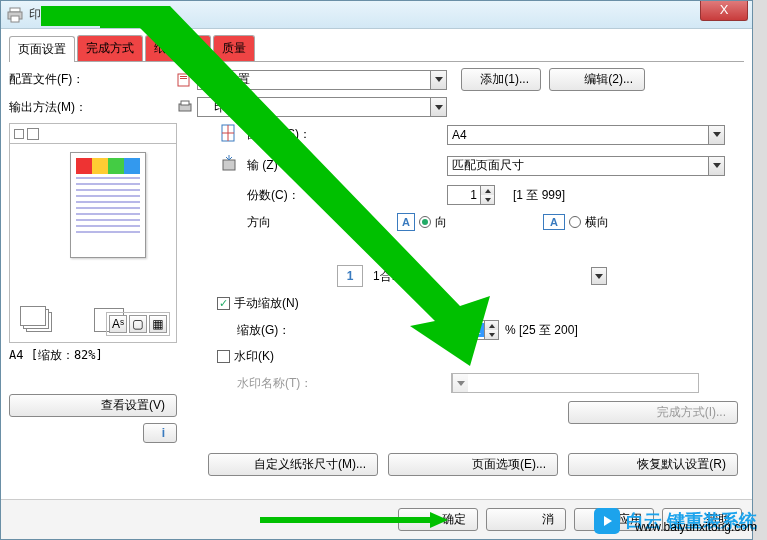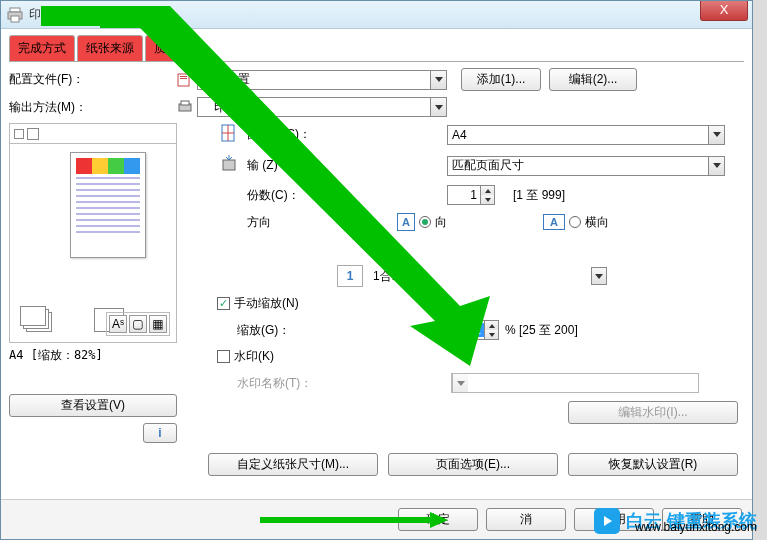--- a/index.html
+++ b/index.html
@@ -20,21 +20,21 @@
 
 .content { border: 0; padding: 6px 0 0 0; }
 
 .row { display: flex; align-items: center; margin-bottom: 6px; }
 .lbl { width: 80px; }
 .field-icon { width: 16px; height: 16px; margin-right: 4px; }
 .combo { position: relative; display: inline-flex; align-items: center; border: 1px solid #888; background: #fff; height: 20px; }
 .combo .txt { padding: 0 4px; flex: 1; }
 .combo .arrow { width: 16px; height: 18px; border-left: 1px solid #888; background: linear-gradient(#f8f8f8,#e0e0e0); display: flex; align-items: center; justify-content: center; }
 .combo .arrow::after { content:""; border-left:4px solid transparent; border-right:4px solid transparent; border-top:5px solid #333; }
-.btn { display:inline-block; padding: 2px 2px; border: 1px solid #888; background: linear-gradient(#fdfdfd,#e8e8e8); border-radius: 3px; text-align:center; white-space: nowrap; }
+.btn { display:inline-block; padding: 2px 11px; border: 1px solid #888; background: linear-gradient(#fdfdfd,#e8e8e8); border-radius: 3px; text-align:right; white-space: nowrap; }
 .btn.disabled { color: #999; }
 
 .main-cols { display: flex; }
 .left-col { width: 188px; }
 .right-col { flex: 1; padding-left: 20px; }
 
 .preview-box { border: 1px solid #bbb; width: 168px; height: 220px; background: #fff; position: relative; }
 .preview-top { height: 20px; border-bottom: 1px solid #bbb; display: flex; align-items: center; padding: 0 4px; }
 .preview-top .sq { width:10px; height:10px; border:1px solid #888; margin-right:3px; }
 .preview-top .pg { width:12px; height:12px; background:#fff; border:1px solid #888; }
@@ -92,20 +92,21 @@
         <rect x="1" y="5" width="14" height="7" fill="#ccc" stroke="#888"></rect>
         <rect x="4" y="9" width="8" height="6" fill="#fff" stroke="#888"></rect>
       </svg>
     <span class="greenbar1"></span>
     <span class="title">印首选项</span>
     <div class="close-btn">X</div>
   </div>
 
   <div class="body">
     <div class="tabs">
+      <div class="tab active">页面设置</div>
       <div class="tab">完成方式</div>
       <div class="tab">纸张来源</div>
       <div class="tab">质量</div>
     </div>
 
     <div class="content">
 
       <div class="row">
         <span class="lbl">配置文件(F)：</span>
         <span style="width:88px"></span>
@@ -114,21 +115,21 @@
             <rect x="3" y="4" width="7" height="1" fill="#c44"></rect>
             <rect x="3" y="6" width="7" height="1" fill="#c44"></rect>
           </svg>
         <div class="combo" style="width:250px">
           <span class="txt">默认设置</span>
           <span class="arrow"></span>
         </div>
         <span style="width:14px"></span>
         <span class="btn" style="width:80px">添加(1)...</span>
         <span style="width:8px"></span>
-        <span class="btn" style="width:88px">编辑(2)...</span>
+        <span class="btn" style="width:96px">编辑(2)...</span>
       </div>
 
       <div class="row">
         <span class="lbl">输出方法(M)：</span>
         <span style="width:88px"></span>
         <svg class="field-icon" viewBox="0 0 16 16">
             <rect x="2" y="5" width="12" height="7" fill="#ccc" stroke="#666"></rect>
             <rect x="4" y="2" width="8" height="4" fill="#fff" stroke="#666"></rect>
           </svg>
         <div class="combo" style="width:250px">
@@ -273,21 +274,21 @@
           </div>
           <div class="form-row">
             <span style="width:20px"></span>
             <span class="flabel" style="color:#999">水印名称(T)：</span>
             <span style="width:124px"></span>
             <div class="combo" style="width:248px;opacity:.6">
               <span class="arrow"></span>
             </div>
           </div>
           <div class="form-row" style="justify-content:flex-end; padding-right:6px">
-            <span class="btn disabled" style="width:170px">编辑水印(I)...</span>
+            <span class="btn disabled" style="width:170px">完成方式(I)...</span>
           </div>
         </div>
       </div>
 
       <div class="bottom-btns">
         <span class="btn">自定义纸张尺寸(M)...</span>
         <span class="btn">页面选项(E)...</span>
         <span class="btn">恢复默认设置(R)</span>
       </div>
     </div>

